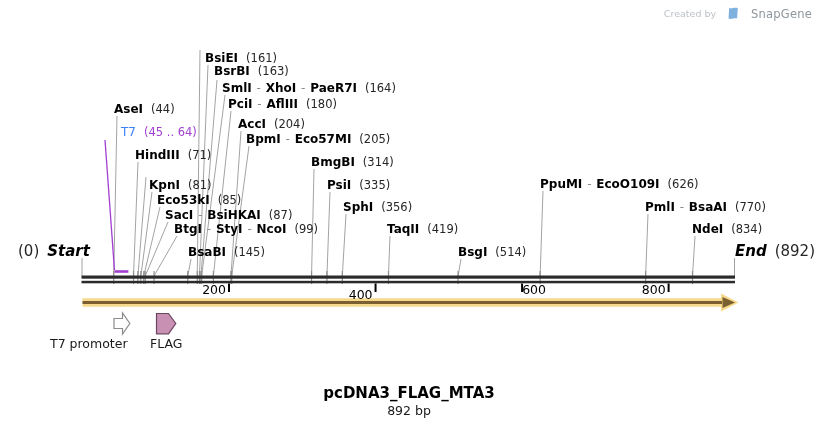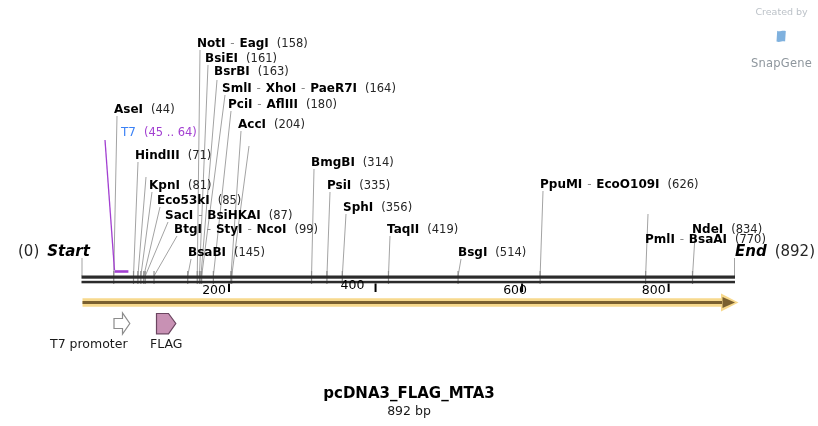--- a/index.html
+++ b/index.html
@@ -15,21 +15,21 @@
   .enz .t7loc{color:#A23FD1;}
   .tick-num{position:absolute;width:40px;text-align:right;font-size:12.5px;line-height:13px;color:#000;}
   .endpoint{position:absolute;white-space:nowrap;font-size:15px;line-height:13px;color:#262626;}
   .ep-name{font-weight:bold;font-style:italic;color:#000;}
   .ep-loc{margin-right:8px;}
   .ep-loc2{margin-left:8px;}
   .feat-label{position:absolute;font-size:12.5px;line-height:13px;color:#1a1a1a;white-space:nowrap;}
   .title-wrap{position:absolute;left:0;top:385px;width:818px;text-align:center;}
   .title{font-size:15px;font-weight:bold;color:#000;line-height:17px;}
   .subtitle{font-size:12.5px;color:#1a1a1a;margin-top:2px;line-height:14px;}
-  .credit{position:absolute;top:6px;right:6px;display:flex;align-items:center;gap:12px;flex-direction:column;}
+  .credit{position:absolute;top:6px;right:6px;display:flex;align-items:center;gap:12px;}
   .credit-prefix{font-size:9.5px;color:#BCC2C8;}
   .credit-brand{font-size:11.5px;color:#8E969D;letter-spacing:.2px;}
 </style>
 </head>
 <body>
 
 <div class="canvas">
 
   <div class="credit">
     <span class="credit-prefix">Created by</span>
@@ -113,38 +113,38 @@
     </div>
     <div class="feat-label" style="left:50px;top:337px">T7 promoter</div>
     <div class="feat-label" style="left:150px;top:337px">FLAG</div>
   <div class="enz" style="left: 114px; top: 102px;"><span class="nm">AseI</span><span class="loc">(44)</span></div>
       <div class="enz" style="left: 135px; top: 148px;"><span class="nm">HindIII</span><span class="loc">(71)</span></div>
       <div class="enz" style="left: 149px; top: 178px;"><span class="nm">KpnI</span><span class="loc">(81)</span></div>
       <div class="enz" style="left: 157px; top: 193px;"><span class="nm">Eco53kI</span><span class="loc">(85)</span></div>
       <div class="enz" style="left: 165px; top: 208px;"><span class="nm">SacI</span><span class="dash"> - </span><span class="nm">BsiHKAI</span><span class="loc">(87)</span></div>
       <div class="enz" style="left: 174px; top: 222px;"><span class="nm">BtgI</span><span class="dash"> - </span><span class="nm">StyI</span><span class="dash"> - </span><span class="nm">NcoI</span><span class="loc">(99)</span></div>
       <div class="enz" style="left: 188px; top: 245px;"><span class="nm">BsaBI</span><span class="loc">(145)</span></div>
-      <div class="enz" style="left: 197px; top: 36px;"><span class="nm">NotI</span><span class="dash"> - </span><span class="nm">EagI</span><span class="loc">(158)</span></div>
       <div class="enz" style="left: 205px; top: 51px;"><span class="nm">BsiEI</span><span class="loc">(161)</span></div>
       <div class="enz" style="left: 214px; top: 64px;"><span class="nm">BsrBI</span><span class="loc">(163)</span></div>
       <div class="enz" style="left: 222px; top: 81px;"><span class="nm">SmlI</span><span class="dash"> - </span><span class="nm">XhoI</span><span class="dash"> - </span><span class="nm">PaeR7I</span><span class="loc">(164)</span></div>
       <div class="enz" style="left: 228px; top: 97px;"><span class="nm">PciI</span><span class="dash"> - </span><span class="nm">AflIII</span><span class="loc">(180)</span></div>
       <div class="enz" style="left: 238px; top: 117px;"><span class="nm">AccI</span><span class="loc">(204)</span></div>
+      <div class="enz" style="left: 246px; top: 132px;"><span class="nm">BpmI</span><span class="dash"> - </span><span class="nm">Eco57MI</span><span class="loc">(205)</span></div>
       <div class="enz" style="left: 311px; top: 155px;"><span class="nm">BmgBI</span><span class="loc">(314)</span></div>
       <div class="enz" style="left: 327px; top: 178px;"><span class="nm">PsiI</span><span class="loc">(335)</span></div>
       <div class="enz" style="left: 343px; top: 200px;"><span class="nm">SphI</span><span class="loc">(356)</span></div>
       <div class="enz" style="left: 387px; top: 222px;"><span class="nm">TaqII</span><span class="loc">(419)</span></div>
       <div class="enz" style="left: 458px; top: 245px;"><span class="nm">BsgI</span><span class="loc">(514)</span></div>
       <div class="enz" style="left: 540px; top: 177px;"><span class="nm">PpuMI</span><span class="dash"> - </span><span class="nm">EcoO109I</span><span class="loc">(626)</span></div>
-      <div class="enz" style="left: 645px; top: 200px; margin-top: 32px;"><span class="nm">PmlI</span><span class="dash"> - </span><span class="nm">BsaAI</span><span class="loc">(770)</span></div>
+      <div class="enz" style="left: 645px; top: 200px;"><span class="nm">PmlI</span><span class="dash"> - </span><span class="nm">BsaAI</span><span class="loc">(770)</span></div>
       <div class="enz" style="left: 692px; top: 222px;"><span class="nm">NdeI</span><span class="loc">(834)</span></div>
       <div class="enz" style="left: 121px; top: 125px;"><span class="t7nm">T7</span><span class="loc t7loc">(45 .. 64)</span></div>
       <div class="tick-num" style="left: 186.025px; top: 282.5px;">200</div>
-      <div class="tick-num" style="left: 332.549px; top: 278px; text-align: center;">400</div>
-      <div class="tick-num" style="left: 487px; top: 282.5px;">600</div>
+      <div class="tick-num" style="left: 332.549px; top: 288px;">400</div>
+      <div class="tick-num" style="left: 506px; top: 282.5px;">600</div>
       <div class="tick-num" style="left: 625.599px; top: 282.5px;">800</div>
     </div>
 
   <div class="title-wrap">
     <div class="title">pcDNA3_FLAG_MTA3</div>
     <div class="subtitle">892 bp</div>
   </div>
 
 </div>
 

